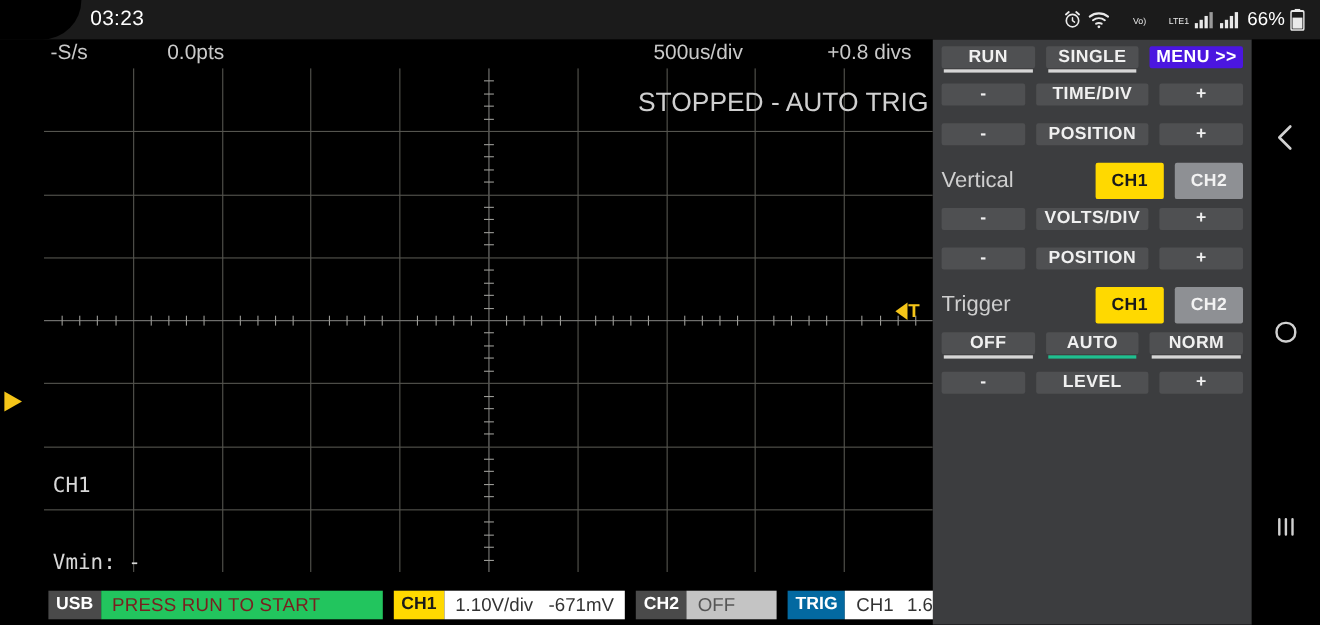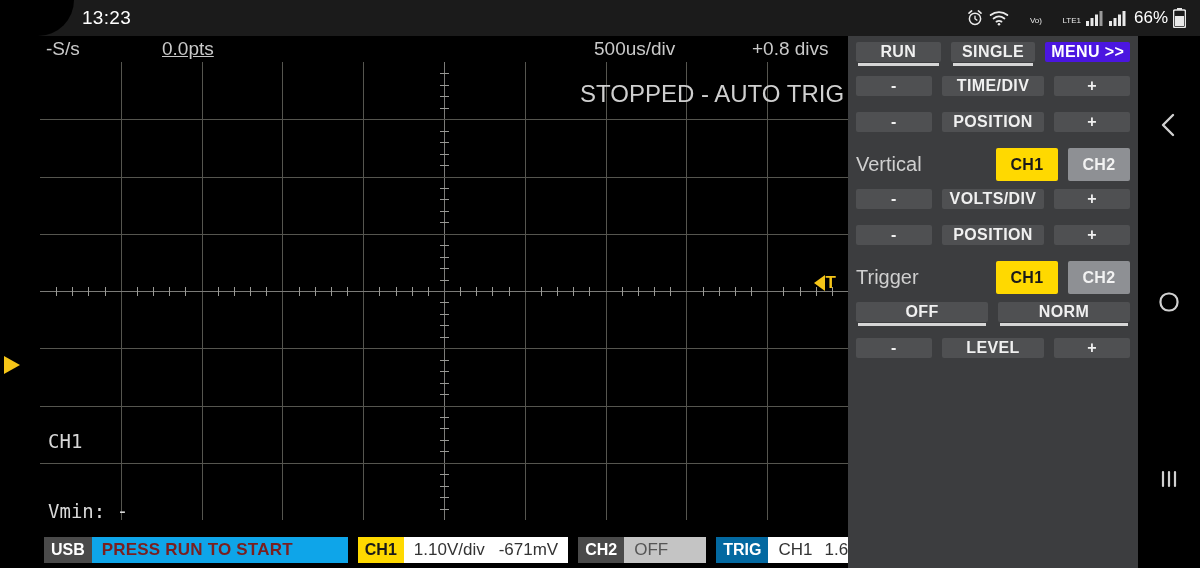--- a/index.html
+++ b/index.html
@@ -45,21 +45,21 @@
     position: absolute; left: 0; top: 36px;
     width: 848px; height: 532px;
     background: #000;
   }
   #scope-header {
     position: absolute; left: 0; top: 0; width: 848px; height: 26px;
     color: #c9c9c9; font-size: 19px;
   }
   #scope-header .hdr { position: absolute; top: 2px; white-space: nowrap; }
   #hdr-rate { left: 46px; }
-  #hdr-pts  { left: 162px; text-decoration: underline; }
+  #hdr-pts  { left: 152px; }
   #hdr-timediv { left: 594px; }
   #hdr-divs { left: 752px; }
 
   
   #grat {
     position: absolute; left: 40px; top: 26px;
     width: 808px; height: 458px;
     background: #000;
     overflow: hidden;
   }
@@ -113,21 +113,21 @@
     padding-left: 44px; box-sizing: border-box;
   }
   .seg { display: flex; align-items: stretch; height: 26px; font-size: 17px; }
   .seg .badge {
     display: flex; align-items: center; justify-content: center;
     padding: 0 7px; font-weight: bold; font-size: 16px;
   }
   .seg .body { display: flex; align-items: center; padding: 0 10px; white-space: nowrap; }
   #seg-usb { flex: 0 0 auto; }
   #seg-usb .badge { background: #4a4a4a; color: #fff; }
-  #seg-usb .body { background: #0ea5e9; color: #7a1f1f; font-weight: bold; letter-spacing: .2px; width: 236px; }
+  #seg-usb .body { background: #22c55e; color: #7a1f1f; font-weight: normal; letter-spacing: .2px; width: 236px; }
   #seg-ch1 .badge { background: #ffd900; color: #1a1a1a; }
   #seg-ch1 .body { background: #fff; color: #333; }
   #seg-ch2 .badge { background: #4a4a4a; color: #fff; }
   #seg-ch2 .body { background: #c4c4c4; color: #555; width: 62px; }
   #seg-trig .badge { background: #0369a1; color: #fff; }
   #seg-trig .body { background: #fff; color: #333; }
   .edge-glyph { margin-left: 8px; display: inline-block; }
 
   
   #panel {
@@ -181,21 +181,21 @@
   #navbar .navbtn { display: flex; align-items: center; justify-content: center; width: 62px; height: 60px; }
   #navbar svg { display: block; }
 </style>
 </head>
 <body>
 
 <div id="app">
 
   <div id="statusbar">
     <div class="corner"></div>
-    <div id="clock">13:23</div>
+    <div id="clock">03:23</div>
     <div class="spacer"></div>
     <div class="sb-icons">
       <span>
         <svg width="18" height="18" viewBox="0 0 24 24">
           <circle cx="12" cy="13" r="7.5" fill="none" stroke="#e9e9e9" stroke-width="2"></circle>
           <path d="M12 9.5V13l2.5 1.8" stroke="#e9e9e9" stroke-width="1.8" fill="none" stroke-linecap="round"></path>
           <path d="M4 5.5 L7.5 2.6 M20 5.5 L16.5 2.6" stroke="#e9e9e9" stroke-width="2.2" stroke-linecap="round"></path>
         </svg>
       </span>
       <span>
@@ -431,20 +431,21 @@
 
     <div class="sect">
       <div class="sect-head">
         <div class="sect-title">Trigger</div>
         <div class="sh-spacer"></div>
         <div class="btn chsel">CH1</div>
         <div class="btn chunsel">CH2</div>
       </div>
       <div class="row3">
         <div class="btn underline">OFF</div>
+        <div class="btn underline underline-green">AUTO</div>
         <div class="btn underline">NORM</div>
       </div>
       <div class="row3">
         <div class="btn">-</div>
         <div class="btn wide">LEVEL</div>
         <div class="btn">+</div>
       </div>
     </div>
   </div>
 

